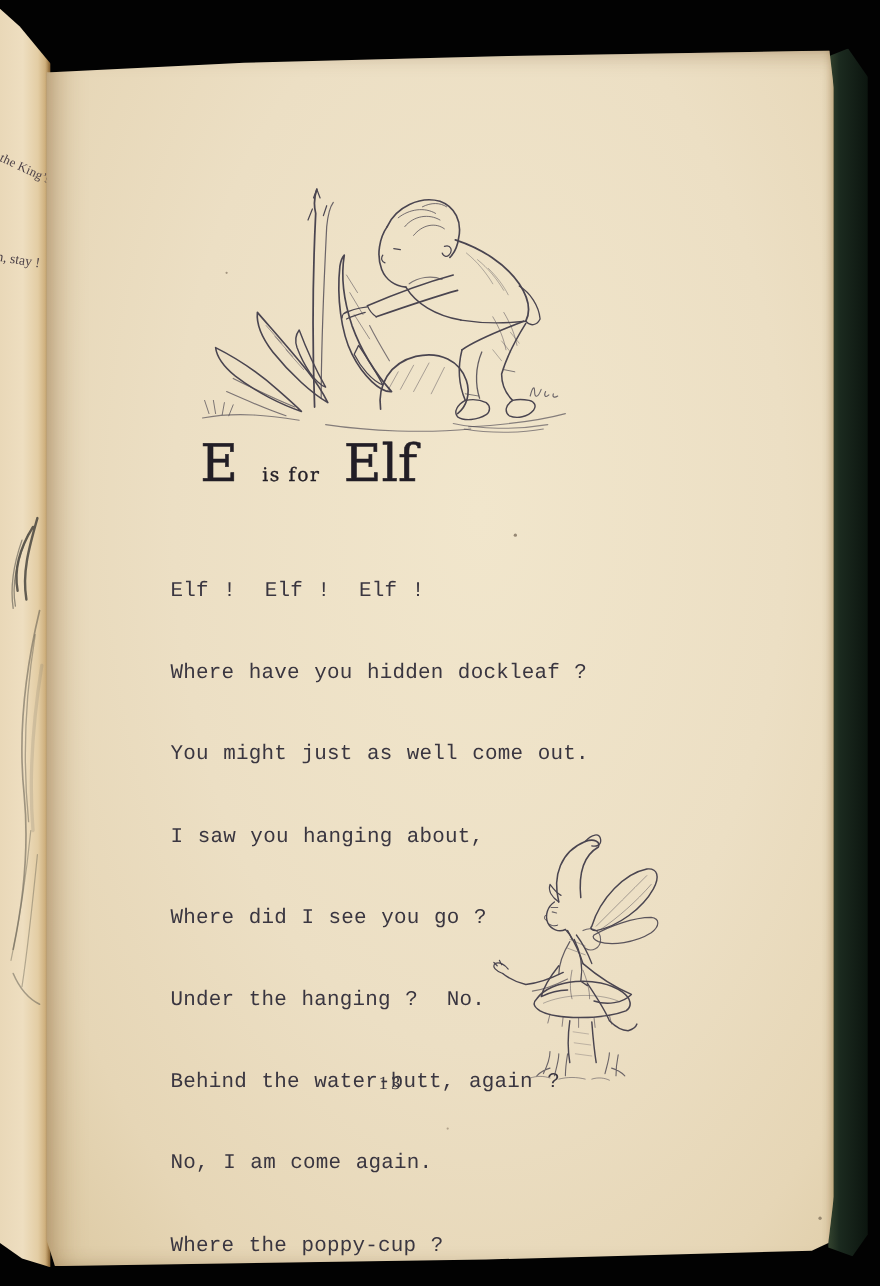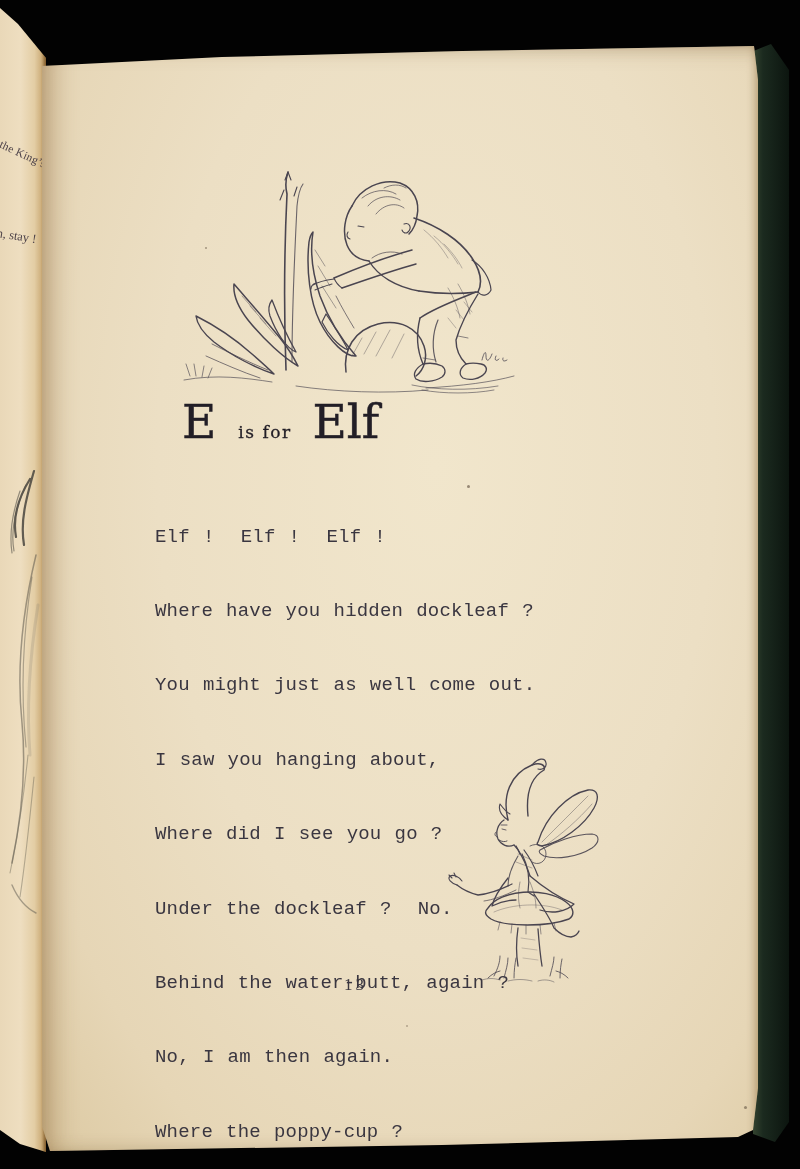--- a/index.html
+++ b/index.html
@@ -142,23 +142,23 @@
       <span class="mid">is for</span>
       <span class="big">Elf</span>
     </div>
 
     <div class="poem">
       <div class="pl">Elf !  Elf !  Elf !</div>
       <div class="pl">Where have you hidden dockleaf ?</div>
       <div class="pl">You might just as well come out.</div>
       <div class="pl">I saw you hanging about,</div>
       <div class="pl">Where did I see you go ?</div>
-      <div class="pl">Under the dockleaf ?  No.</div>
+      <div class="pl">Under the hanging ?  No.</div>
       <div class="pl">Behind the water-butt, again ?</div>
-      <div class="pl">No, I am then again.</div>
+      <div class="pl">No, I am come again.</div>
       <div class="pl">Where the poppy-cup ?</div>
       
       
       
       
       
       
       
       
       

